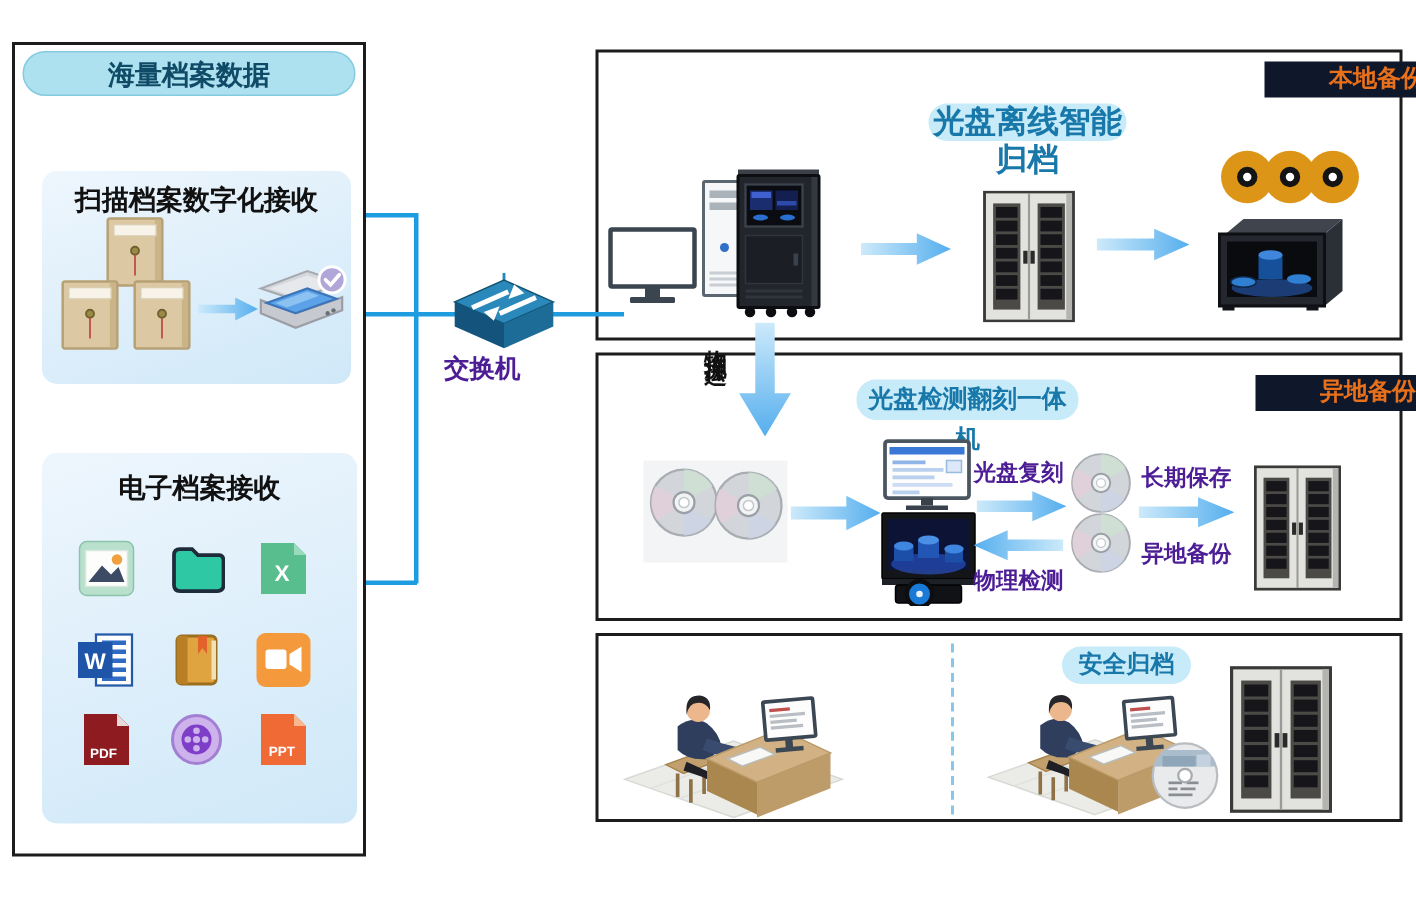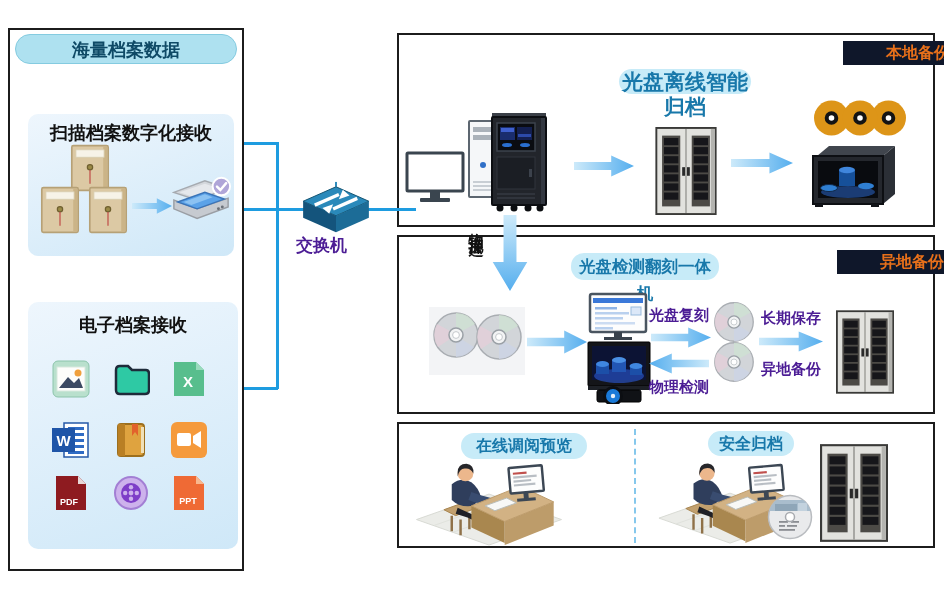--- a/index.html
+++ b/index.html
@@ -360,23 +360,20 @@
     <div class="blk-label" style="left:362px;top:123px;width:60px;">
       <span>异地备份</span>
     </div>
 
     <svg class="abs" style="left:437px;top:63px" width="58" height="104">
         <use href="#sym-cabinet"></use>
       </svg>
   </div>
 
   <div class="panel" style="left:397px;top:422px;width:538px;height:126px;">
-    <div class="pill" style="left:62px;top:9px;width:126px;height:26px;line-height:26px;font-size:16px;">
-      <span>在线调阅预览</span>
-    </div>
     <svg class="abs" style="left:14px;top:25px" width="152" height="98">
         <use href="#sym-person"></use>
       </svg>
 
     <div class="divider" style="left:235px;top:5px;height:114px;"></div>
 
     <div class="pill" style="left:309px;top:7px;width:86px;height:25px;line-height:25px;font-size:16px;">
       <span>安全归档</span>
     </div>
     <svg class="abs" style="left:258px;top:25px" width="146" height="96">

